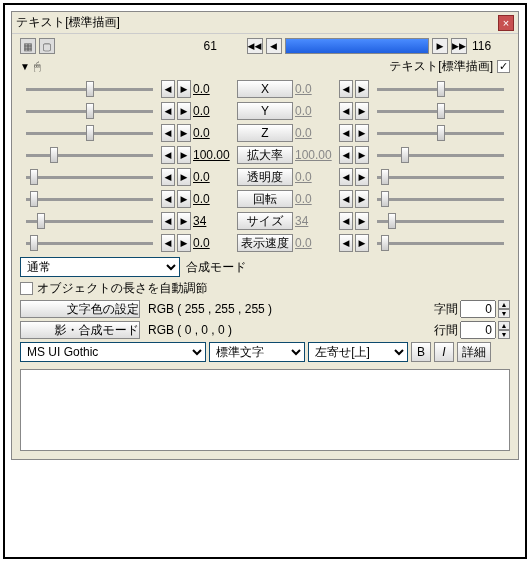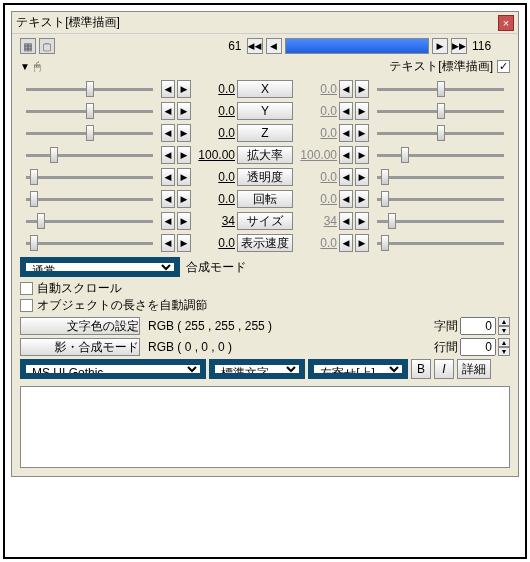--- a/index.html
+++ b/index.html
@@ -5,41 +5,41 @@
 *{box-sizing:border-box;margin:0;padding:0;font-family:"MS UI Gothic","Meiryo",sans-serif;font-size:12px}
 body{background:#fff;padding:3px}
 .outer{border:2px solid #000;width:524px;height:556px;background:#fff}
 .window{margin:6px;border:1px solid #888;background:#ece9d8}
 .titlebar{display:flex;align-items:center;background:#ece9d8;padding:2px 4px;border-bottom:1px solid #ccc}
 .title{flex:1}
 .close{width:16px;height:16px;background:#c75050;color:#fff;display:flex;align-items:center;justify-content:center;font-size:11px;border:1px solid #8b2b2b;cursor:pointer}
 .content{padding:4px 8px 8px 8px}
 .toprow{display:flex;align-items:center;gap:3px;margin-bottom:4px}
 .ico{width:16px;height:16px;border:1px solid #888;background:#ddd;display:flex;align-items:center;justify-content:center;font-size:10px;color:#555}
-.framenum{width:40px;text-align:right;padding-right:2px}
+.framenum{width:40px;padding-right:2px}
 .navbtn{width:16px;height:16px;border:1px solid #888;background:#eee;display:flex;align-items:center;justify-content:center;font-size:9px;cursor:pointer}
 .timeline{flex:1;height:16px;border:1px solid #888;background:linear-gradient(#fff,#eee);position:relative}
 .timeline-fill{height:100%;background:linear-gradient(#4a8cff,#2060e0)}
 .row2{display:flex;align-items:center;gap:4px;margin-bottom:4px}
 .tri{font-size:10px}
 .mouse{font-size:11px}
 .spacer{flex:1}
 .chk{width:13px;height:13px;border:1px solid #888;background:#fff;display:flex;align-items:center;justify-content:center;font-size:11px;cursor:pointer}
 .params{margin-bottom:4px}
 .prow{display:flex;align-items:center;gap:2px;margin-bottom:2px;height:20px}
 .slider{flex:1;height:18px;position:relative;display:flex;align-items:center}
 .slider-track{height:3px;background:#999;flex:1;position:relative;margin:0 6px}
 .slider-thumb{position:absolute;width:8px;height:16px;background:linear-gradient(#fff,#ccc);border:1px solid #888;top:-7px;transform:translateX(-50%)}
 .stepbtn{width:14px;height:18px;border:1px solid #888;background:linear-gradient(#fff,#ddd);display:flex;align-items:center;justify-content:center;font-size:9px;cursor:pointer}
-.val{width:42px;text-align:right;text-decoration:underline;color:#000;cursor:pointer}
+.val{width:42px;text-align:left;text-decoration:underline;color:#000;cursor:pointer}
 .val.dim{color:#888}
 .pbtn{width:56px;height:18px;border:1px solid #888;background:linear-gradient(#fff,#ddd);text-align:center;line-height:16px;cursor:pointer}
 .bottom{display:flex;flex-direction:column;gap:3px}
 .selrow{display:flex;align-items:center;gap:6px}
-select,input[type=text]{border:6px solid #0c4a6e;background:#fff;height:20px;padding:0 2px}
+select,input[type=text]{border:1px solid #0c4a6e;background:#fff;height:20px;padding:0 2px}
 .sel-mode{width:160px}
 .chkrow{display:flex;align-items:center;gap:4px}
 .chkrow .chk{background:#fff}
 .colorrow{display:flex;align-items:center;gap:8px}
 .colorbtn{width:120px;height:18px;border:1px solid #888;background:linear-gradient(#fff,#ddd);text-align:right;line-height:16px;cursor:pointer}
 .rgb{flex:1}
 .sp-group{display:flex;align-items:flex-end;gap:2px}
 .sp-label{width:28px;text-align:right}
 .sp-input{width:36px;text-align:right;padding-right:2px}
 .sp-btns{display:flex;flex-direction:column}
@@ -239,24 +239,20 @@
         </div>
 
 <div class="bottom">
   <div class="selrow">
     <select class="sel-mode"><option>通常</option></select>
     <span>合成モード</span>
   </div>
   <div id="checks">
             <div class="chkrow">
               <span class="chk"></span>
-              <span>自動スクロール</span>
-            </div>
-            <div class="chkrow">
-              <span class="chk"></span>
               <span>オブジェクトの長さを自動調節</span>
             </div>
           </div>
 
   <div class="colorrow">
     <span class="colorbtn">文字色の設定</span>
     <span class="rgb">RGB ( 255 , 255 , 255 )</span>
     <div class="sp-group">
       <span class="sp-label">字間</span>
       <input class="sp-input" value="0" style="">

